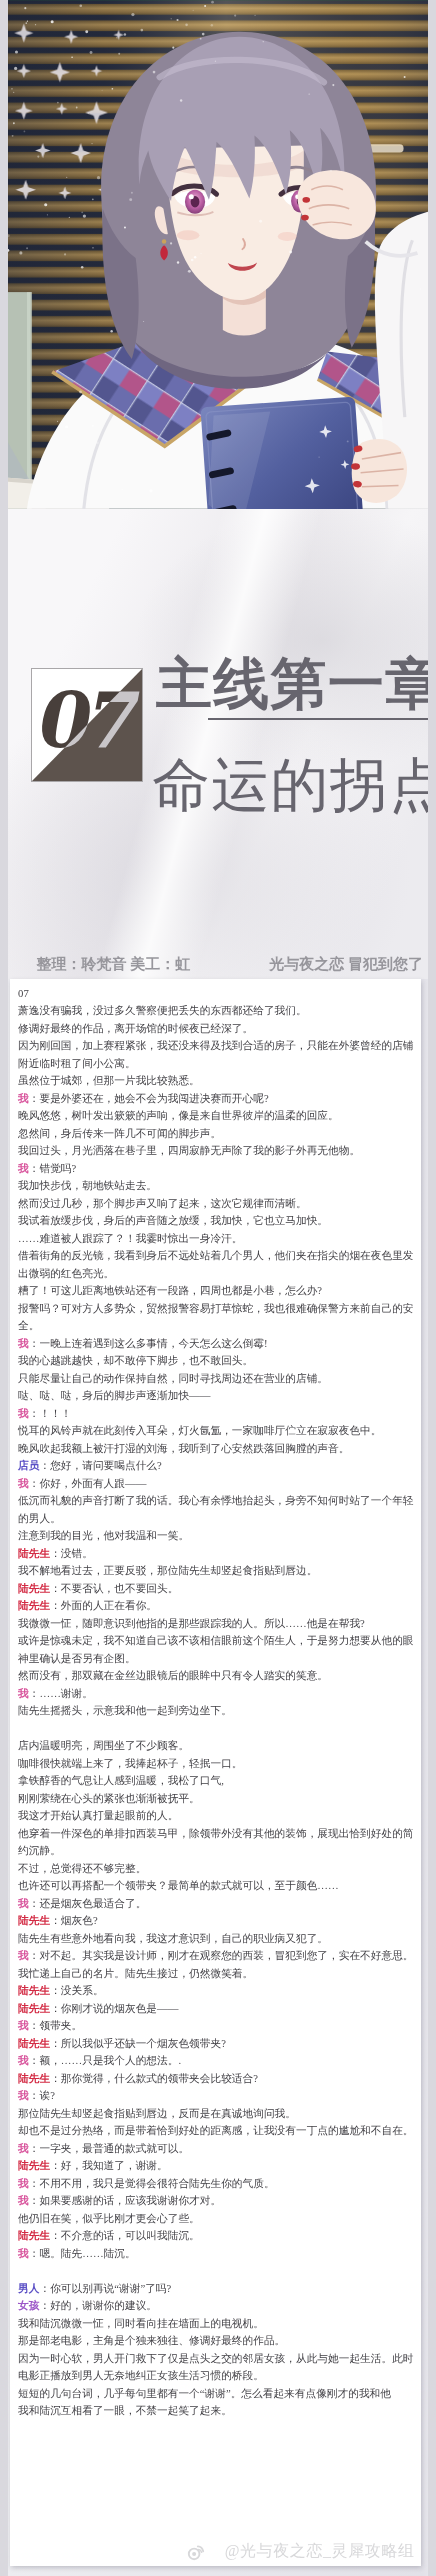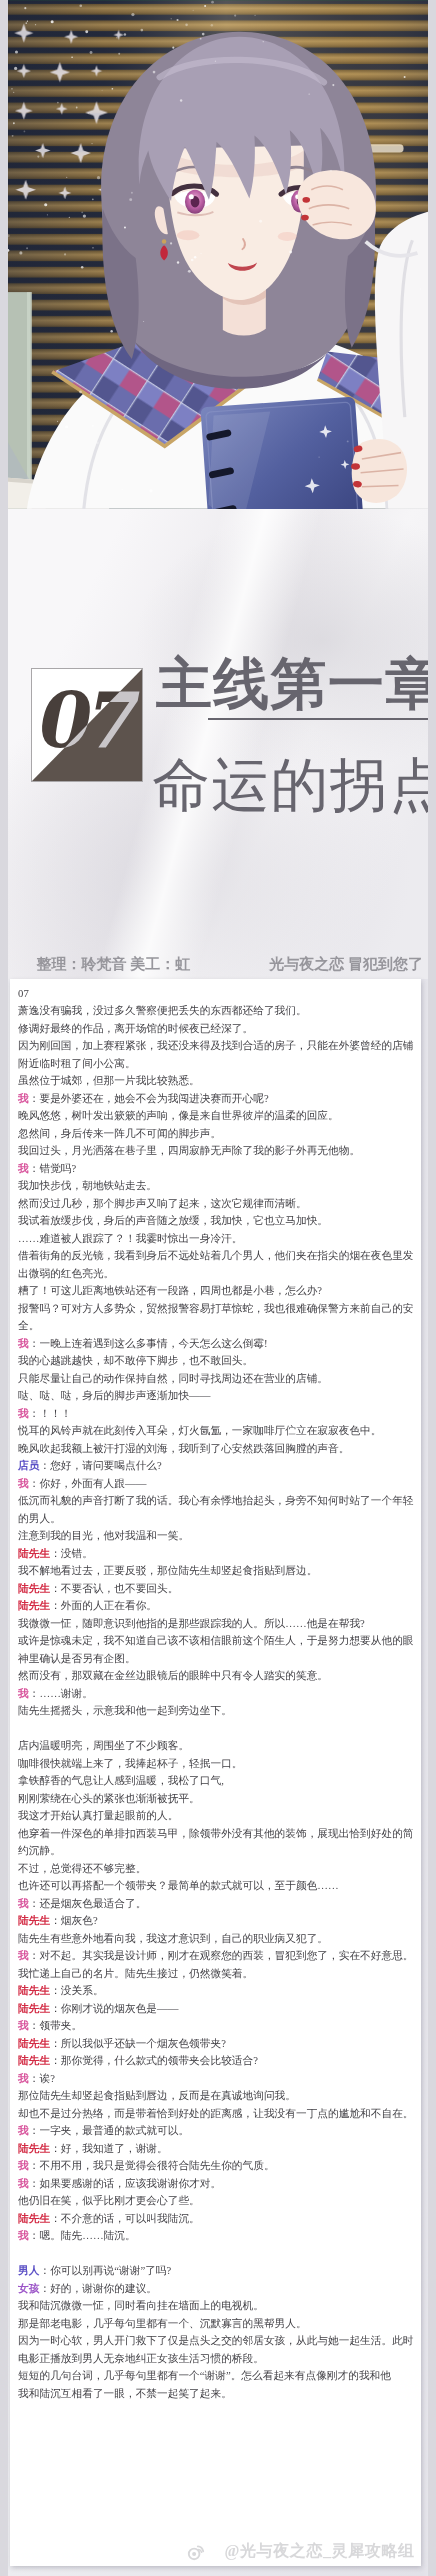--- a/index.html
+++ b/index.html
@@ -34,21 +34,21 @@
       color:#67656e;letter-spacing:1.3px;white-space:nowrap;margin-top:12px;}
   .credits{position:absolute;left:28.4px;right:21px;top:446px;display:flex;
            justify-content:space-between;font-size:15px;font-weight:700;color:#97969c;white-space:nowrap;}
   
   .card{position:absolute;left:1.9px;top:979px;width:411px;height:1587px;background:#fff;
         box-shadow:1.3px 1.9px 5px rgba(40,40,60,.25);}
   .story{padding:5.7px 5px 0 8.2px;font-size:10.7px;line-height:17.5px;color:#403f44;}
   .story p{margin:0;}
   .spk{font-weight:700;}
   .watermark{position:absolute;right:6.3px;bottom:3.8px;display:flex;align-items:center;gap:19px;
-             color:#d8d8da;font-size:16px;font-weight:700;letter-spacing:0.6px;white-space:nowrap;}
+             color:#d8d8da;font-size:16px;font-weight:400;letter-spacing:0.6px;white-space:nowrap;}
 </style>
 </head>
 <body>
 
 <div class="page">
 
   <div class="hero">
     <svg width="436" height="509" viewBox="0 0 690 805" xmlns="http://www.w3.org/2000/svg">
       <defs>
         <linearGradient id="gold" x1="0" x2="0" y1="0" y2="1">
@@ -372,36 +372,37 @@
         <p>也许还可以再搭配一个领带夹？最简单的款式就可以，至于颜色……</p>
         <p><span class="spk" style="color: rgb(216, 84, 156);">我</span>：还是烟灰色最适合了。</p>
         <p><span class="spk" style="color: rgb(211, 43, 68);">陆先生</span>：烟灰色?</p>
         <p>陆先生有些意外地看向我，我这才意识到，自己的职业病又犯了。</p>
         <p><span class="spk" style="color: rgb(216, 84, 156);">我</span>：对不起。其实我是设计师，刚才在观察您的西装，冒犯到您了，实在不好意思。</p>
         <p>我忙递上自己的名片。陆先生接过，仍然微笑着。</p>
         <p><span class="spk" style="color: rgb(211, 43, 68);">陆先生</span>：没关系。</p>
         <p><span class="spk" style="color: rgb(211, 43, 68);">陆先生</span>：你刚才说的烟灰色是——</p>
         <p><span class="spk" style="color: rgb(216, 84, 156);">我</span>：领带夹。</p>
         <p><span class="spk" style="color: rgb(211, 43, 68);">陆先生</span>：所以我似乎还缺一个烟灰色领带夹?</p>
+        <p><span class="spk" style="color: rgb(216, 84, 156);">我</span>：额，……只是我个人的想法。.</p>
         <p><span class="spk" style="color: rgb(211, 43, 68);">陆先生</span>：那你觉得，什么款式的领带夹会比较适合?</p>
         <p><span class="spk" style="color: rgb(216, 84, 156);">我</span>：诶?</p>
         <p>那位陆先生却竖起食指贴到唇边，反而是在真诚地询问我。</p>
         <p>却也不是过分热络，而是带着恰到好处的距离感，让我没有一丁点的尴尬和不自在。</p>
         <p><span class="spk" style="color: rgb(216, 84, 156);">我</span>：一字夹，最普通的款式就可以。</p>
         <p><span class="spk" style="color: rgb(211, 43, 68);">陆先生</span>：好，我知道了，谢谢。</p>
         <p><span class="spk" style="color: rgb(216, 84, 156);">我</span>：不用不用，我只是觉得会很符合陆先生你的气质。</p>
         <p><span class="spk" style="color: rgb(216, 84, 156);">我</span>：如果要感谢的话，应该我谢谢你才对。</p>
         <p>他仍旧在笑，似乎比刚才更会心了些。</p>
         <p><span class="spk" style="color: rgb(211, 43, 68);">陆先生</span>：不介意的话，可以叫我陆沉。</p>
         <p><span class="spk" style="color: rgb(216, 84, 156);">我</span>：嗯。陆先……陆沉。</p>
         <p>&nbsp;</p>
         <p><span class="spk" style="color: rgb(93, 82, 198);">男人</span>：你可以别再说“谢谢”了吗?</p>
         <p><span class="spk" style="color: rgb(156, 86, 200);">女孩</span>：好的，谢谢你的建议。</p>
         <p>我和陆沉微微一怔，同时看向挂在墙面上的电视机。</p>
-        <p>那是部老电影，几乎每句里都有一个、沉默寡言的黑帮男人。</p>
+        <p>那是部老电影，主角是个独来独往、修调好最终的作品。</p>
         <p>因为一时心软，男人开门救下了仅是点头之交的邻居女孩，从此与她一起生活。此时电影正播放到男人无奈地纠正女孩生活习惯的桥段。</p>
         <p>短短的几句台词，几乎每句里都有一个“谢谢”。怎么看起来有点像刚才的我和他</p>
         <p>我和陆沉互相看了一眼，不禁一起笑了起来。</p>
       </div>
     <div class="watermark">
       <svg width="20" height="20" viewBox="0 0 32 32" xmlns="http://www.w3.org/2000/svg">
         <circle cx="13" cy="19" r="8.5" fill="none" stroke="#d8d8da" stroke-width="3"></circle>
         <circle cx="13" cy="19" r="3.2" fill="#d8d8da"></circle>
         <path d="M19 7 q7 0.5 8.5 8" fill="none" stroke="#d8d8da" stroke-width="3" stroke-linecap="round"></path>
         <path d="M20 12 q4 0.5 5 4.5" fill="none" stroke="#d8d8da" stroke-width="2.4" stroke-linecap="round"></path>

